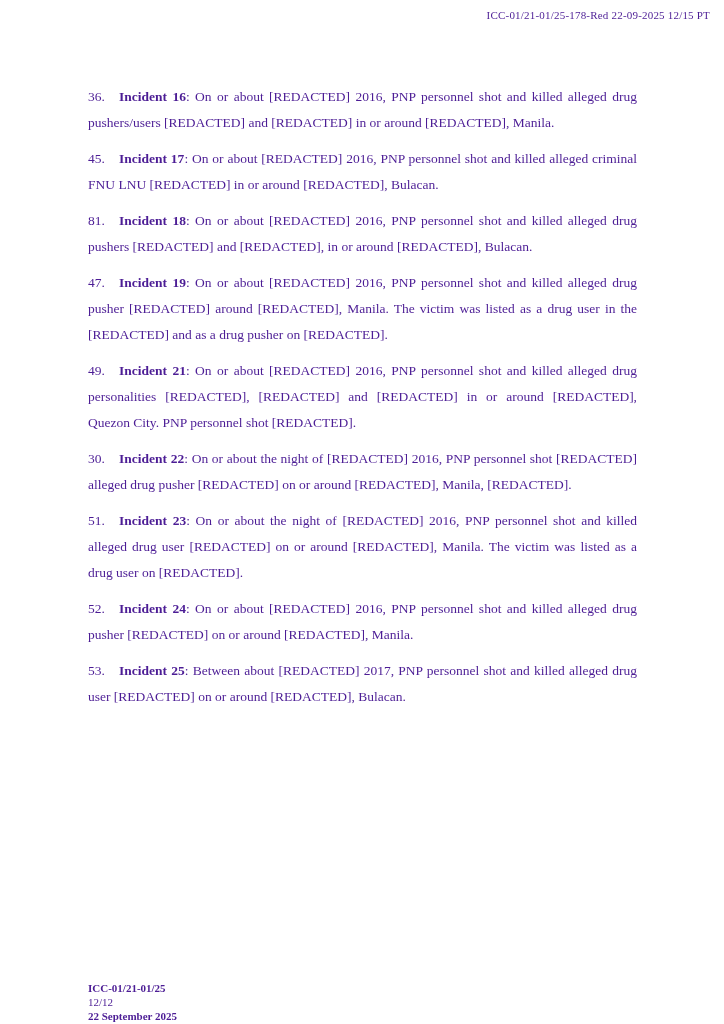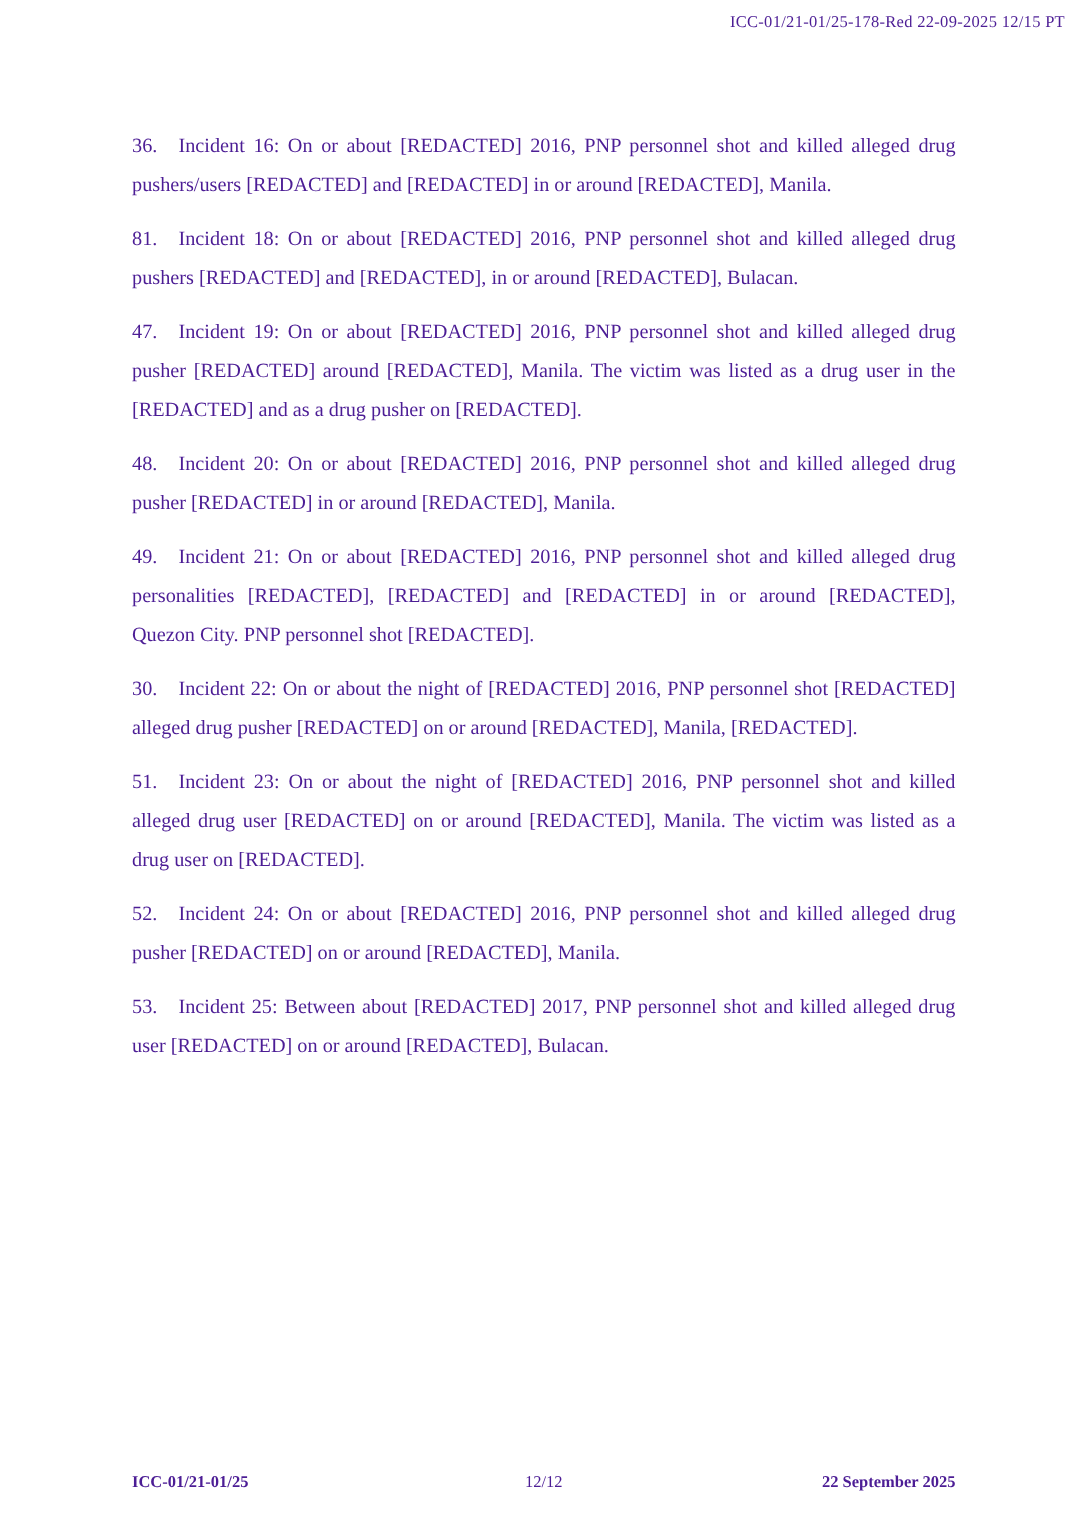--- a/index.html
+++ b/index.html
@@ -35,49 +35,50 @@
     margin: 0 0 10px 0;
     font-size: 13.5px;
     line-height: 26px;
     text-align: justify;
   }
   .para .num {
     display: inline-block;
     width: 31px;
   }
   .para .lead {
-    font-weight: normal;
+    font-weight: bold;
     margin-top: 14px;
   }
   .footer {
     position: absolute;
     top: 981px;
     left: 88px;
     width: 549px;
     display: flex;
     align-items: baseline;
     font-size: 11px;
     line-height: 14px;
+    flex-direction: column;
   }
   .footer .f-left  { flex: 1; text-align: left;  font-weight: bold; }
   .footer .f-mid   { flex: 1; text-align: center; font-weight: normal; }
   .footer .f-right { flex: 1; text-align: right; font-weight: bold; }
 </style>
 </head>
 <body>
 
 <div class="page">
 
   <div class="header-stamp">ICC-01/21-01/25-178-Red 22-09-2025 12/15 PT</div>
 
   <div class="doc-body">
       <p class="para"><span class="num">36.</span><span class="lead">Incident 16</span><span>: On or about [REDACTED] 2016, PNP personnel shot and killed alleged drug pushers/users [REDACTED] and [REDACTED] in or around [REDACTED], Manila.</span></p>
+      <p class="para"><span class="num">45.</span><span class="lead">Incident 17</span><span>: On or about [REDACTED] 2016, PNP personnel shot and killed alleged criminal FNU LNU [REDACTED] in or around [REDACTED], Bulacan.</span></p>
       <p class="para"><span class="num">81.</span><span class="lead">Incident 18</span><span>: On or about [REDACTED] 2016, PNP personnel shot and killed alleged drug pushers [REDACTED] and [REDACTED], in or around [REDACTED], Bulacan.</span></p>
       <p class="para"><span class="num">47.</span><span class="lead">Incident 19</span><span>: On or about [REDACTED] 2016, PNP personnel shot and killed alleged drug pusher [REDACTED] around [REDACTED], Manila. The victim was listed as a drug user in the [REDACTED] and as a drug pusher on [REDACTED].</span></p>
-      <p class="para"><span class="num">48.</span><span class="lead">Incident 20</span><span>: On or about [REDACTED] 2016, PNP personnel shot and killed alleged drug pusher [REDACTED] in or around [REDACTED], Manila.</span></p>
       <p class="para"><span class="num">49.</span><span class="lead">Incident 21</span><span>: On or about [REDACTED] 2016, PNP personnel shot and killed alleged drug personalities [REDACTED], [REDACTED] and [REDACTED] in or around [REDACTED], Quezon City. PNP personnel shot [REDACTED].</span></p>
       <p class="para"><span class="num">30.</span><span class="lead">Incident 22</span><span>: On or about the night of [REDACTED] 2016, PNP personnel shot [REDACTED] alleged drug pusher [REDACTED] on or around [REDACTED], Manila, [REDACTED].</span></p>
       <p class="para"><span class="num">51.</span><span class="lead">Incident 23</span><span>: On or about the night of [REDACTED] 2016, PNP personnel shot and killed alleged drug user [REDACTED] on or around [REDACTED], Manila. The victim was listed as a drug user on [REDACTED].</span></p>
       <p class="para"><span class="num">52.</span><span class="lead">Incident 24</span><span>: On or about [REDACTED] 2016, PNP personnel shot and killed alleged drug pusher [REDACTED] on or around [REDACTED], Manila.</span></p>
       <p class="para"><span class="num">53.</span><span class="lead">Incident 25</span><span>: Between about [REDACTED] 2017, PNP personnel shot and killed alleged drug user [REDACTED] on or around [REDACTED], Bulacan.</span></p>
     </div>
 
   <div class="footer">
     <span class="f-left">ICC-01/21-01/25</span>
     <span class="f-mid">12/12</span>

